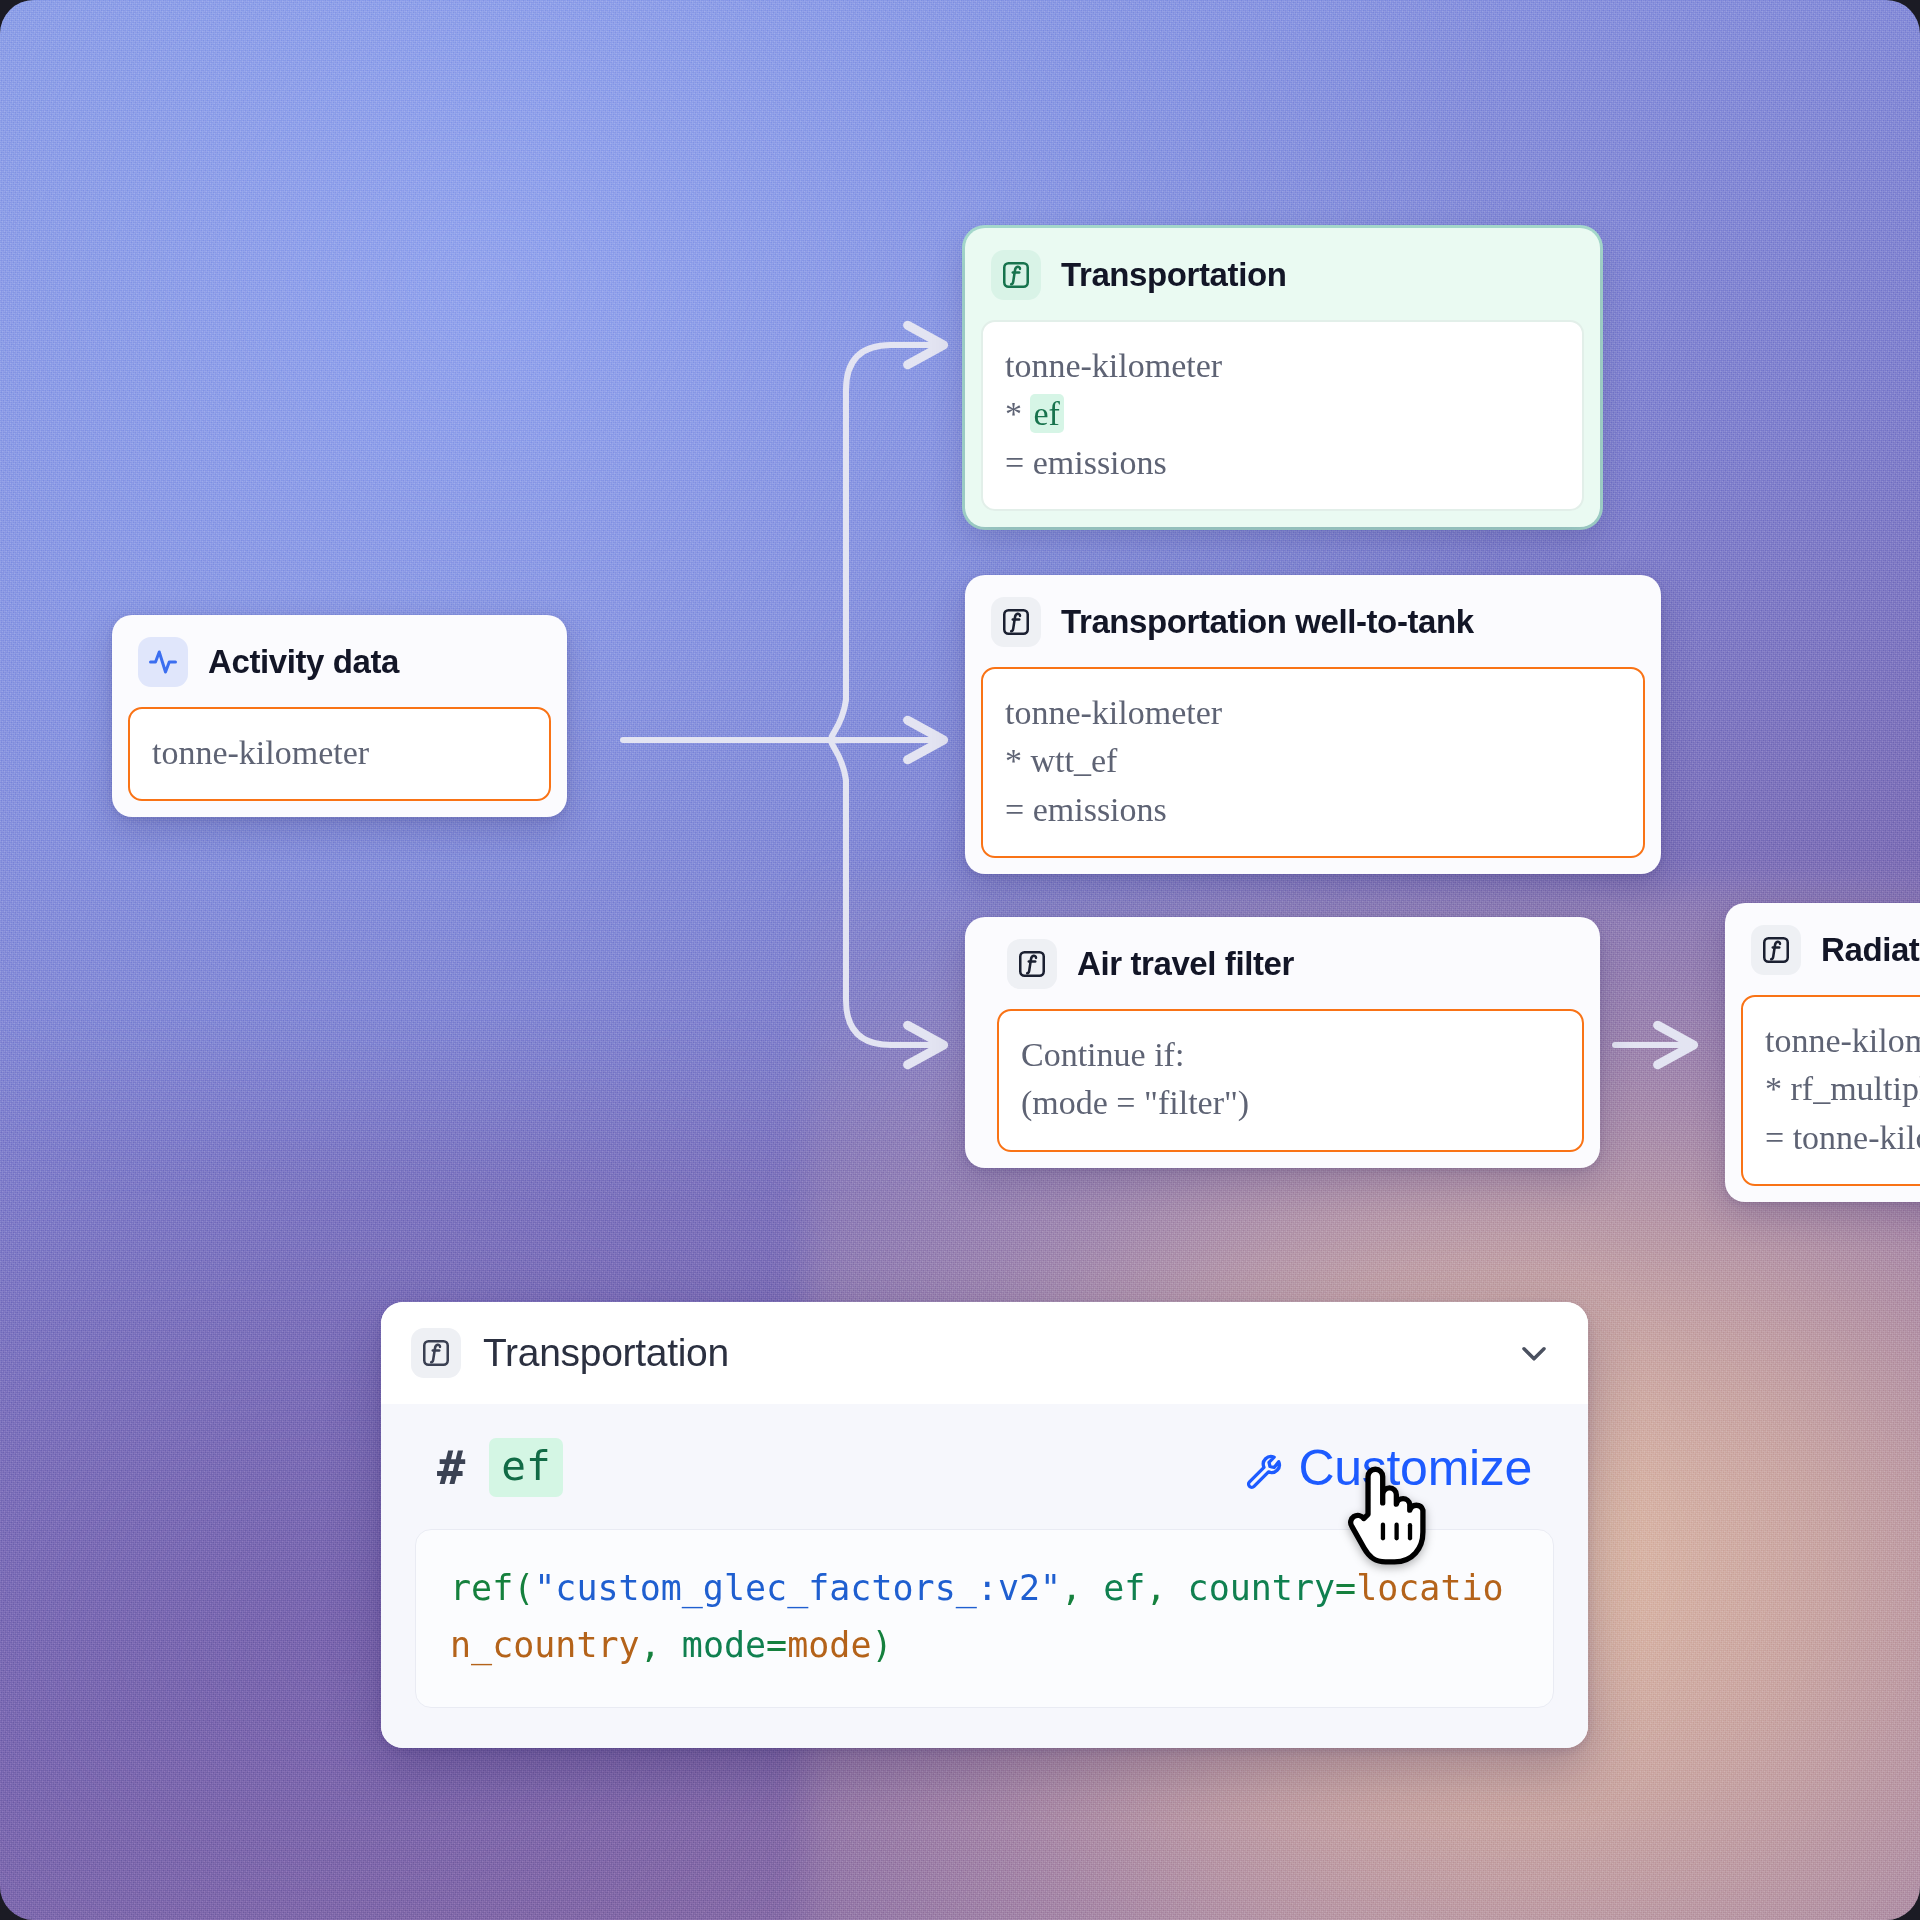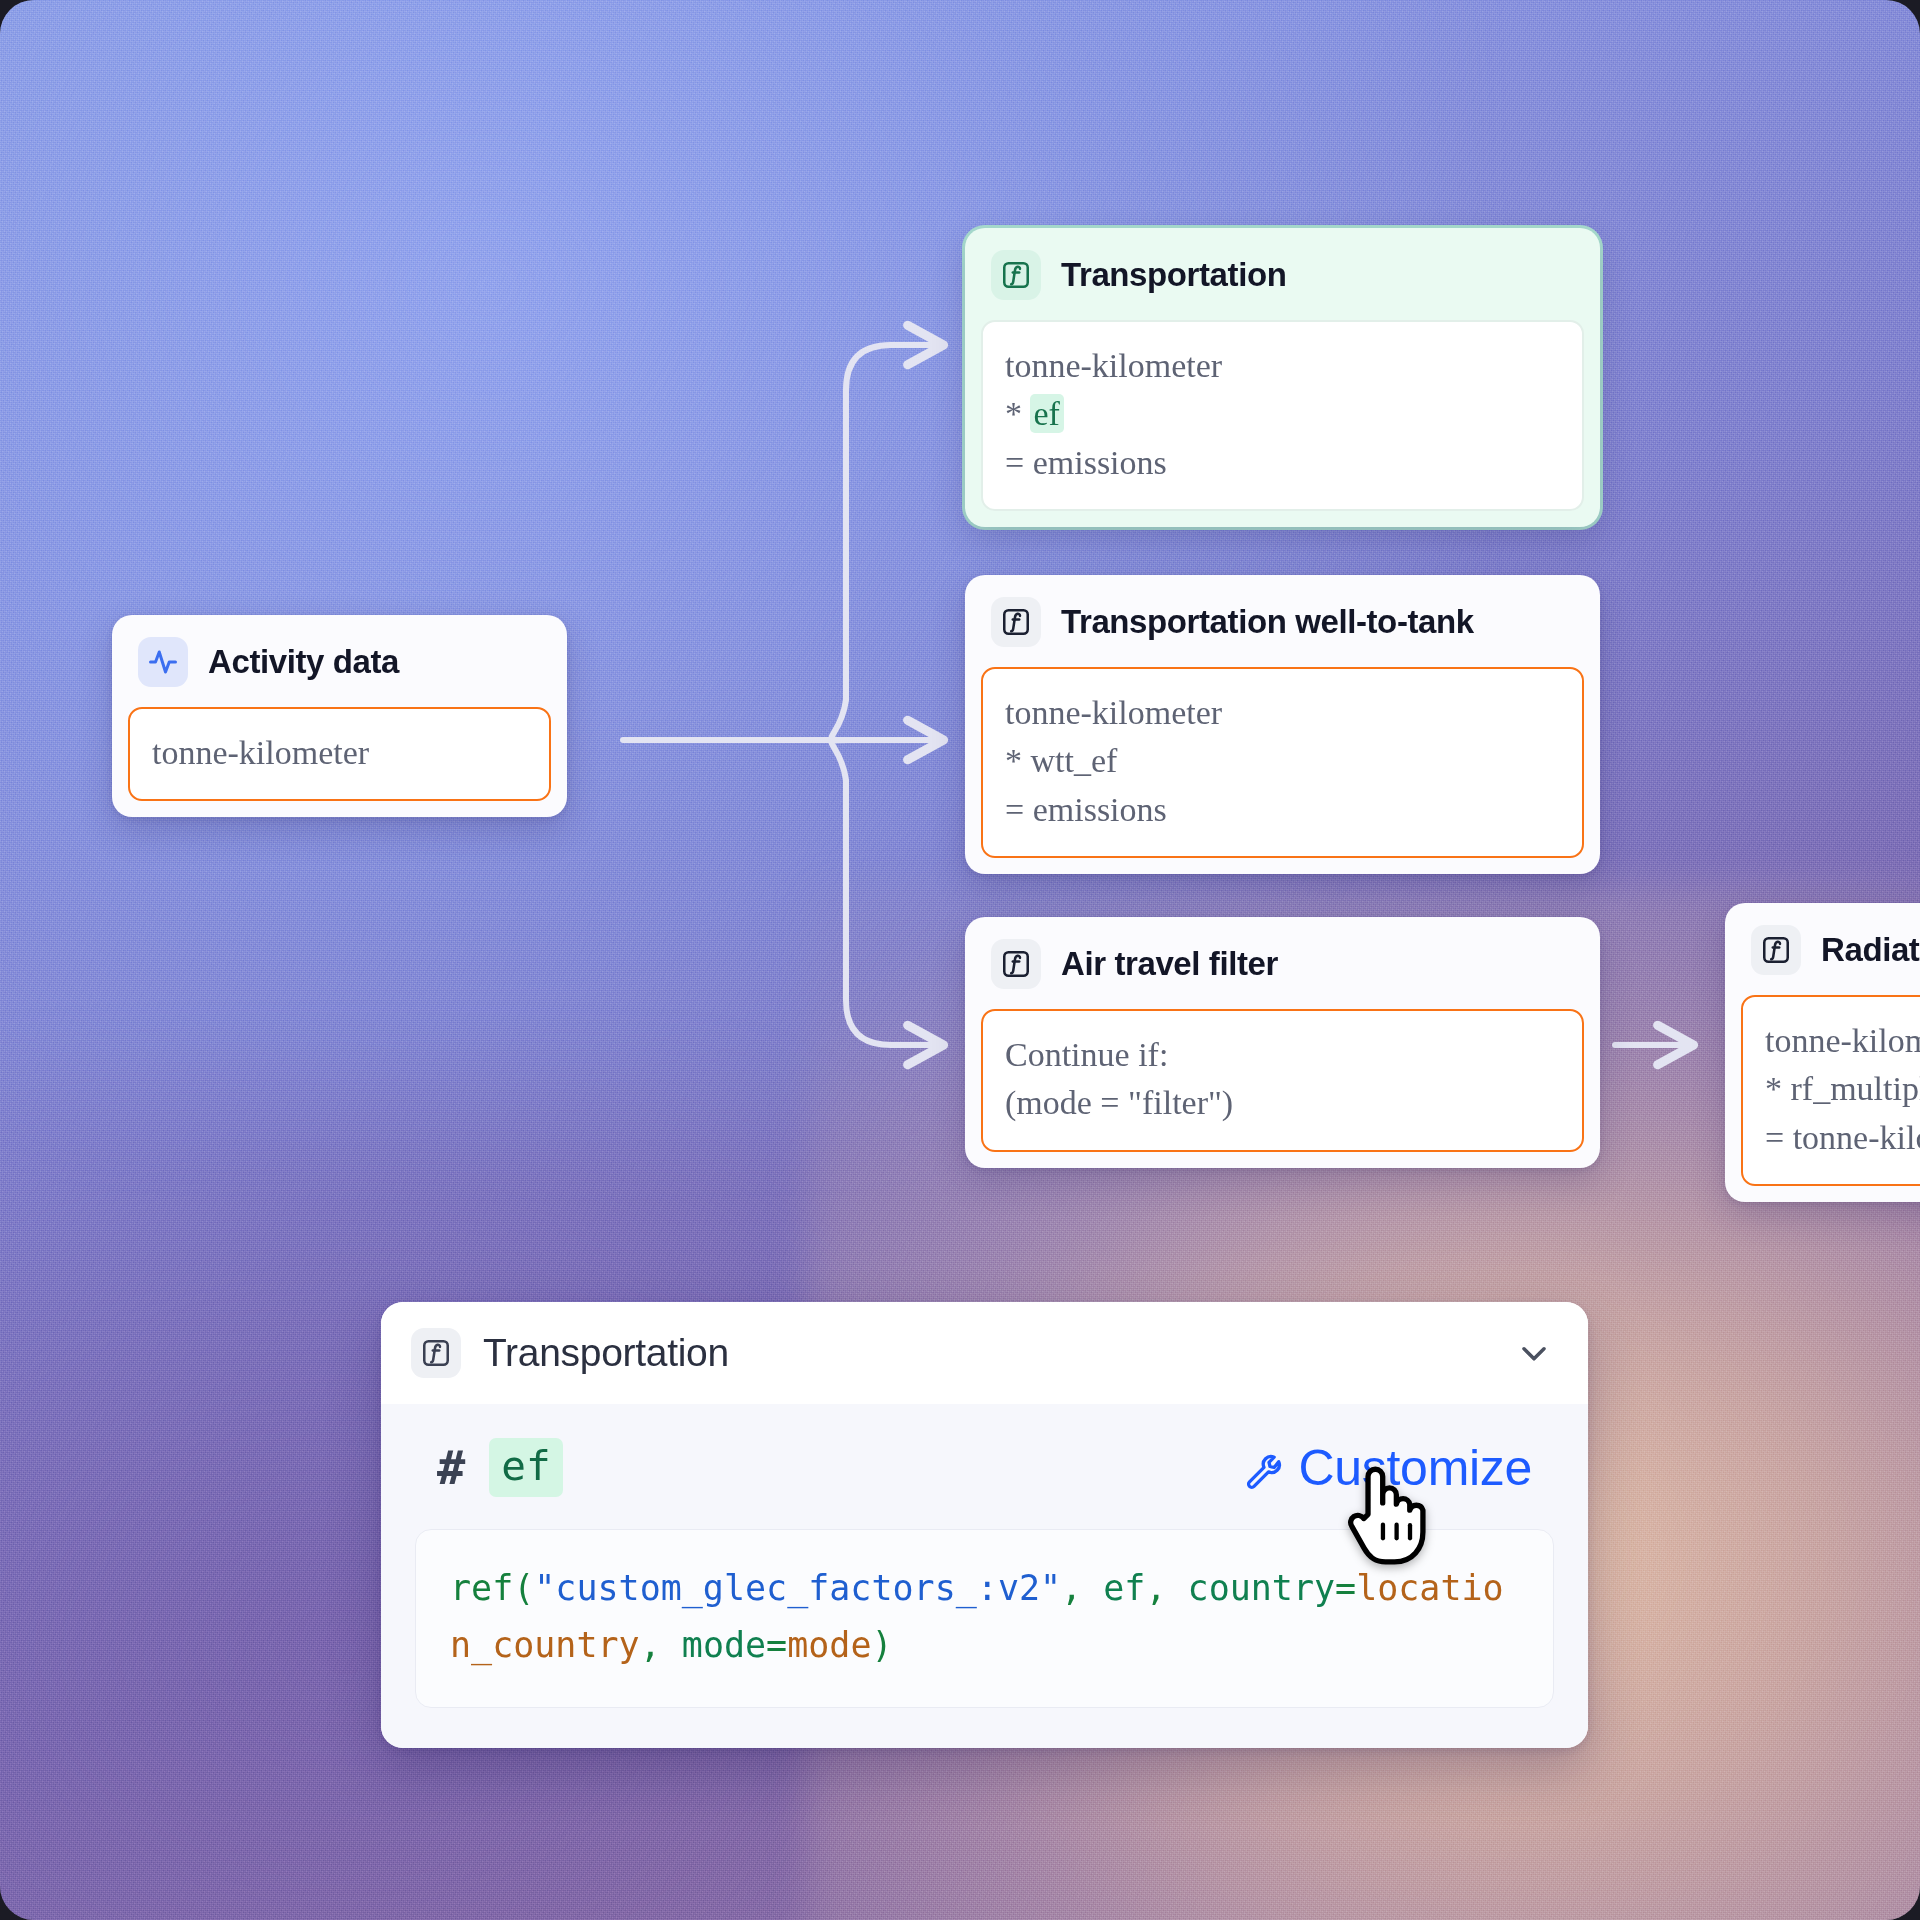--- a/index.html
+++ b/index.html
@@ -139,22 +139,22 @@
   
   .node.sel {
     background: #eafaf2;
     box-shadow: 0 14px 34px rgba(40,30,90,.20), 0 0 0 3px rgba(170,226,205,.95);
   }
   .node.sel .node-body { border-color: #e2efe9; }
 
   
   #node-activity          { left: 112px;  top: 615px;  width: 455px; }
   #node-transportation    { left: 965px;  top: 228px;  width: 635px; }
-  #node-wtt               { left: 965px;  top: 575px;  width: 635px; }
-  #node-airfilter         { left: 965px;  top: 917px;  width: 635px; }
+  #node-wtt               { left: 965px;  top: 575px;  width: 696px; }
+  #node-airfilter         { left: 965px;  top: 917px;  width: 635px; padding-left: 16px; }
   #node-radiative         { left: 1725px; top: 903px;  width: 635px; }
 
   
   #detail-panel {
     position: absolute;
     left: 381px; top: 1302px;
     width: 1207px;
     border-radius: 22px;
     background: #ffffff;
     box-shadow: 0 22px 52px rgba(35,25,80,.26), 0 3px 8px rgba(35,25,80,.12);

